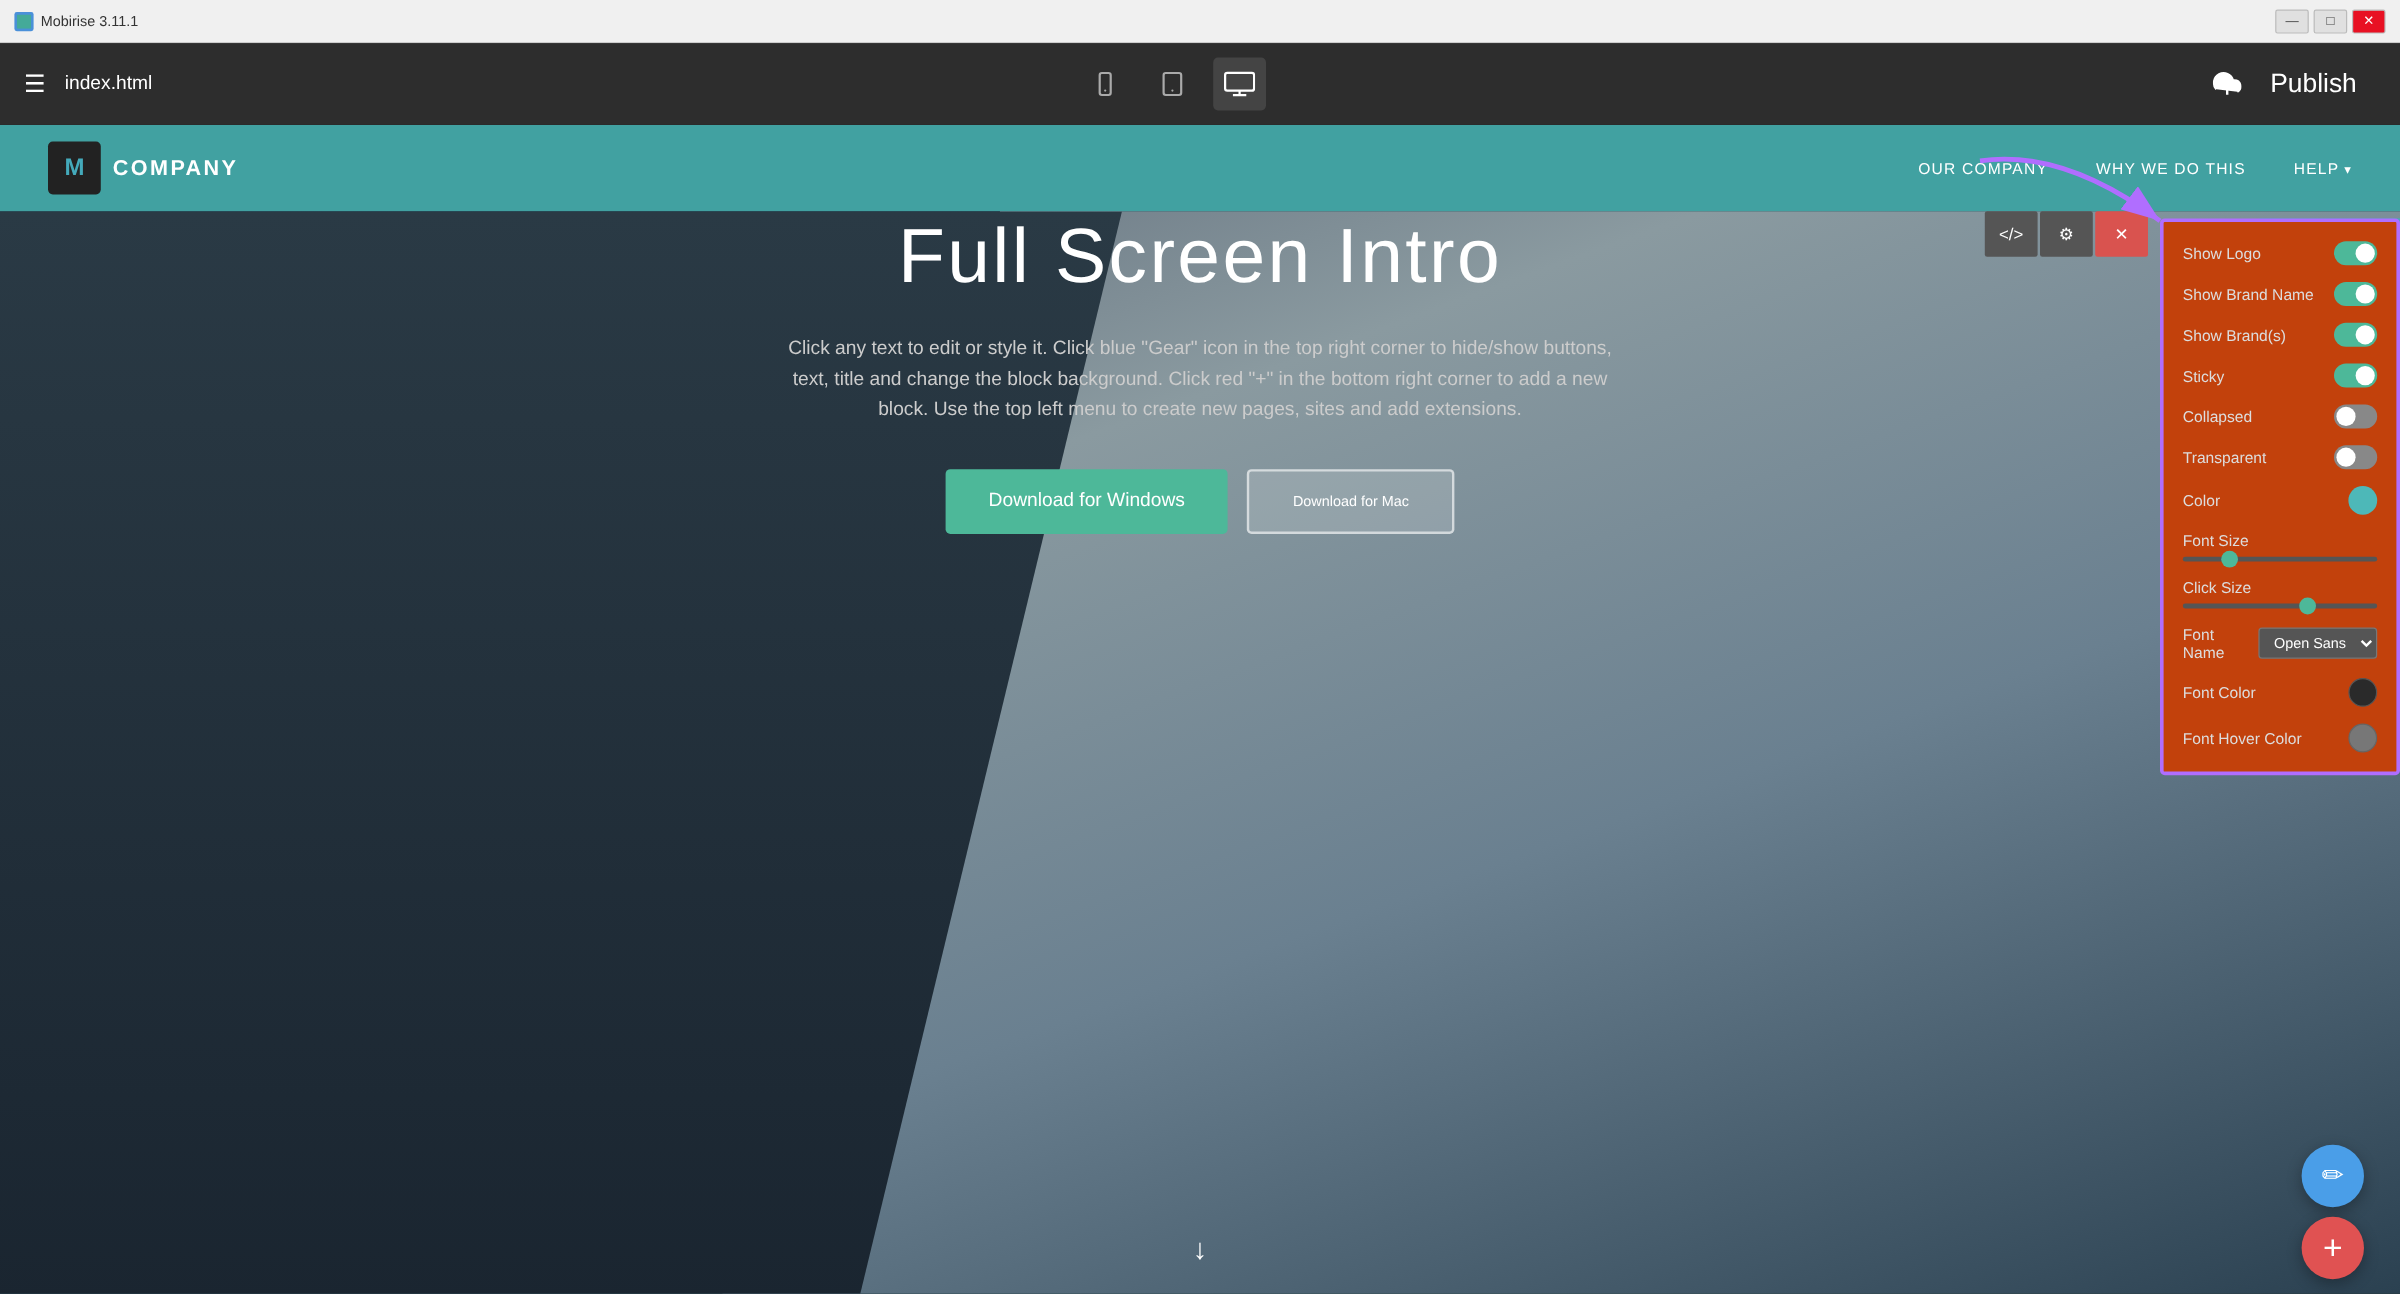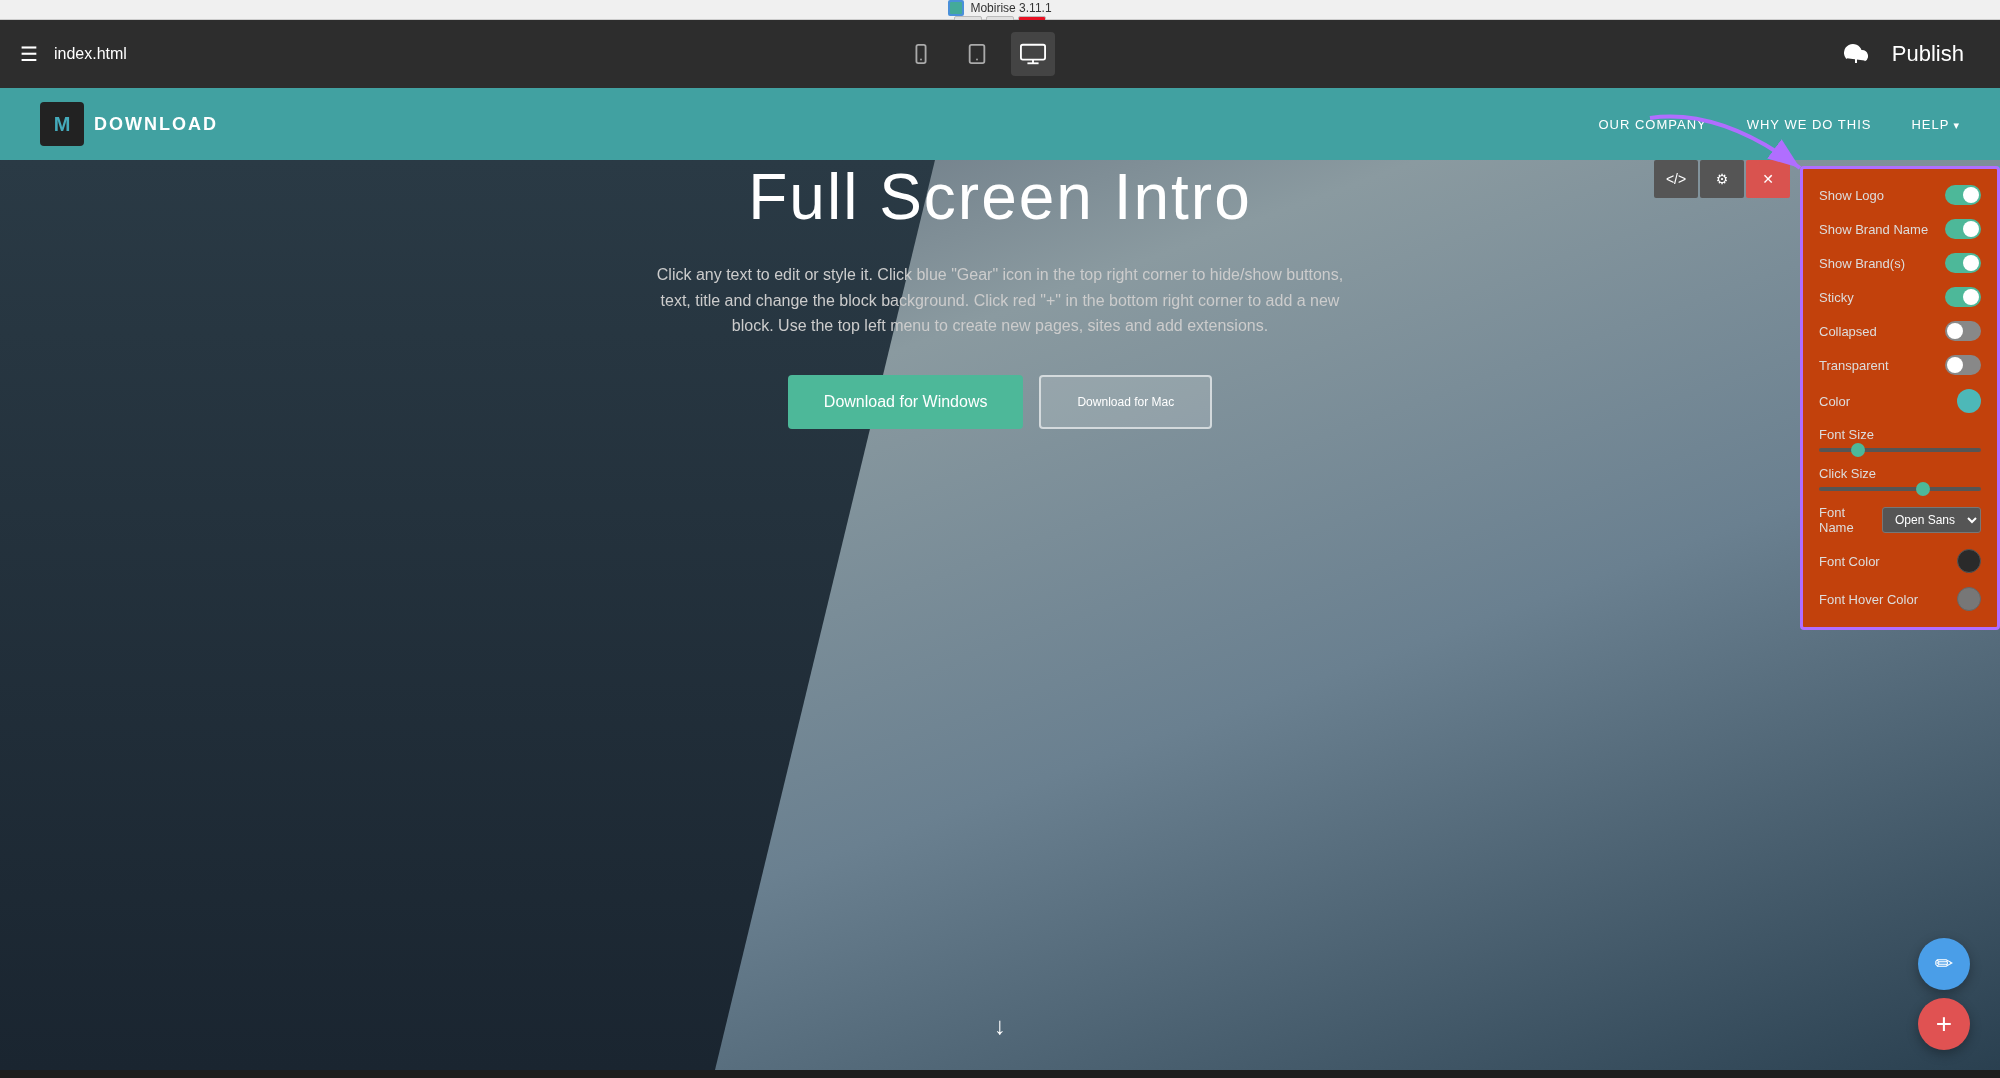--- a/index.html
+++ b/index.html
@@ -1,30 +1,29 @@
 <!DOCTYPE html>
 <html><head>
   <meta charset="utf-8">
   <style>
     * { margin: 0; padding: 0; box-sizing: border-box; }
     body { width: 2000px; height: 1078px; overflow: hidden; font-family: 'Segoe UI', Arial, sans-serif; background: #1e1e1e; }
 
     
     .title-bar {
       width: 100%;
-      height: 20px;
+      height: 36px;
       background: #f0f0f0;
       display: flex;
       align-items: center;
       justify-content: space-between;
       padding: 0 12px;
       border-bottom: 1px solid #ccc;
       position: relative;
       z-index: 100;
-      flex-direction: column;
     }
     .title-bar-left {
       display: flex;
       align-items: center;
       gap: 6px;
       font-size: 12px;
       color: #333;
     }
     .title-bar-icon {
       width: 16px;
@@ -504,21 +503,21 @@
 
 <div class="main-content">
 
   <div class="website-preview">
 
     <div class="site-navbar">
       <div class="site-logo-area">
         <div class="site-logo-box">
           <span>M</span>
         </div>
-        <span class="site-brand">DOWNLOAD</span>
+        <span class="site-brand">COMPANY</span>
       </div>
       <div class="site-nav-links">
         <span class="site-nav-link">OUR COMPANY</span>
         <span class="site-nav-link">WHY WE DO THIS</span>
         <span class="site-nav-link has-dropdown">HELP</span>
       </div>
     </div>
 
     <div class="hero-section">
       <div class="hero-bg"></div>

